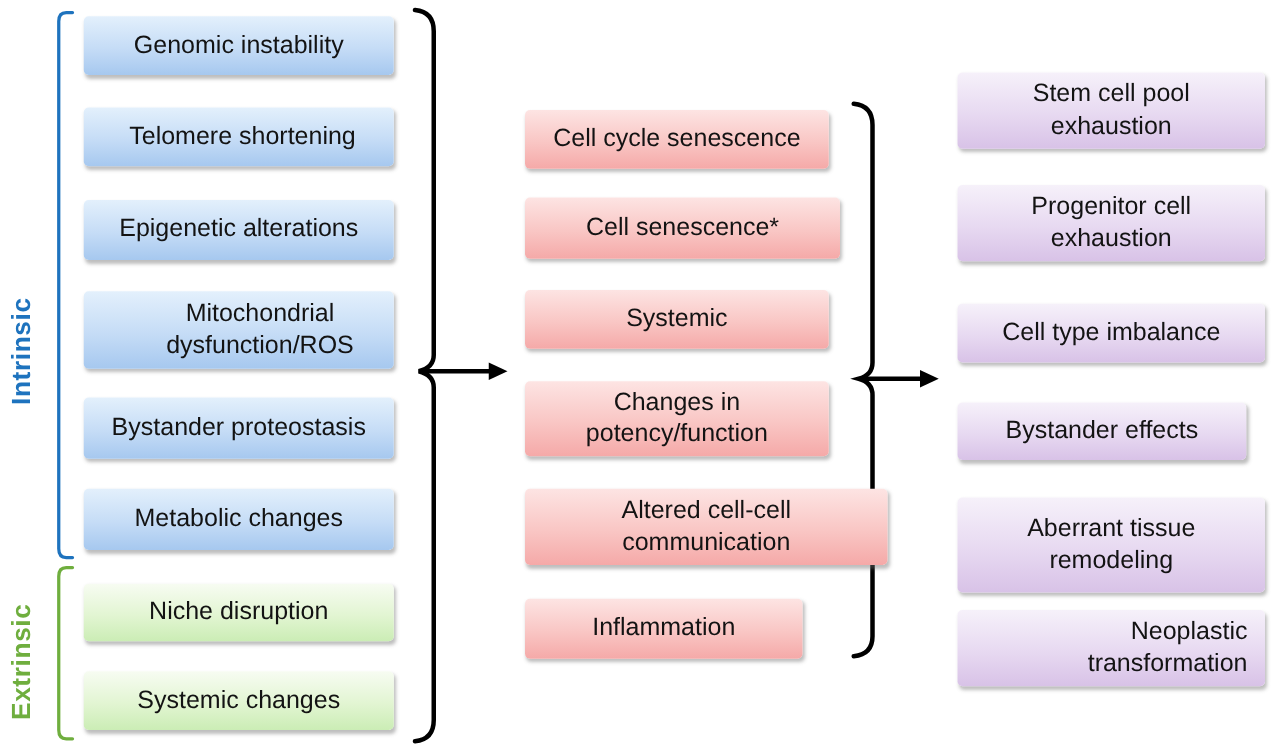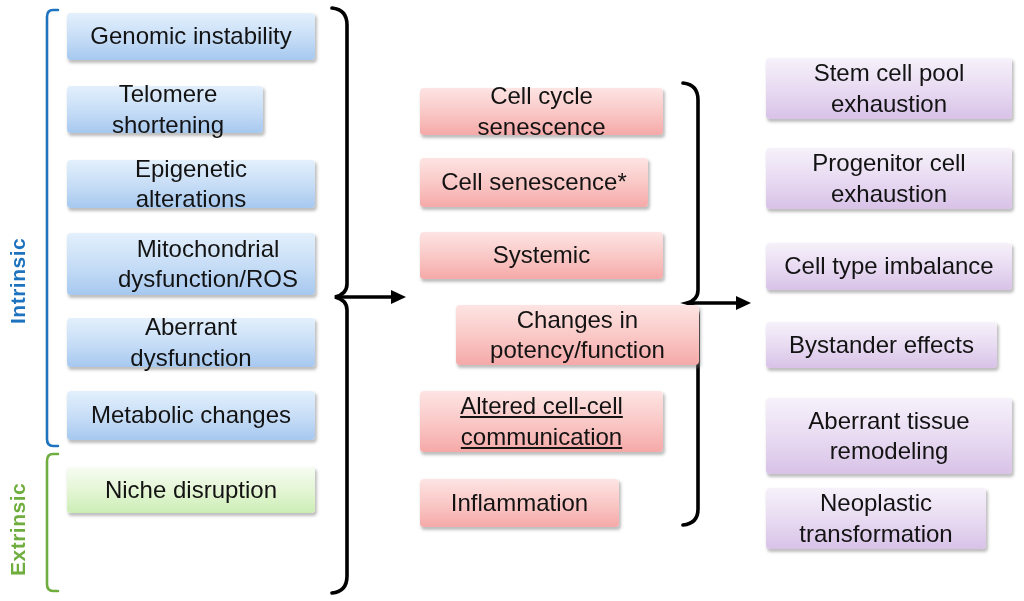--- a/index.html
+++ b/index.html
@@ -2,21 +2,21 @@
 <html><head>
 <meta charset="utf-8">
 <style>
   html,body { margin:0; padding:0; background:#ffffff; }
   .canvas {
     position:relative; width:1024px; height:601px; background:#ffffff;
     font-family:"Liberation Sans", sans-serif; overflow:hidden;
   }
   .box {
     position:absolute; display:flex; align-items:center; justify-content:center;
-    text-align:center; font-size:24px; line-height:1.26; color:#131313;
+    text-align:center; font-size:20px; line-height:1.26; color:#131313;
     border-radius:4px; padding:0 14px; box-sizing:border-box;
     box-shadow:1.5px 2.5px 3px rgba(110,110,110,0.45);
   }
   .box-blue   { background:linear-gradient(180deg,#e3f0fc 0%,#c5dcf6 55%,#a6c8ef 100%); }
   .box-green  { background:linear-gradient(180deg,#f7fcf2 0%,#e2f5d2 55%,#cbedb5 100%); }
   .box-pink   { background:linear-gradient(180deg,#fde4e3 0%,#f9c6c4 55%,#f5a9a8 100%); }
   .box-purple { background:linear-gradient(180deg,#f6f1fa 0%,#e7d9f1 55%,#d8c2e7 100%); }
 
   .v-label {
     position:absolute; writing-mode:vertical-rl; transform:rotate(180deg);
@@ -50,35 +50,36 @@
 
     <path d="M683,83 Q698,84.5 698,100 L698,290 Q698,300 687,303 Q698,306 698,316 L698,509 Q698,523.5 683,525" fill="none" stroke="#000000" stroke-width="3.6" stroke-linecap="round"></path>
 
     <g>
       <line x1="690" y1="303" x2="737" y2="303" stroke="#000000" stroke-width="3.6"></line>
       <polygon points="736,296 751,303 736,310" fill="#000000"></polygon>
     </g>
   </svg>
 
   <div class="box box-blue" style="left:67px; top:13px;  width:248px; height:47px;">Genomic instability</div>
-  <div class="box box-blue" style="left:67px; top:86px;  width:196px; height:47px;padding-left:20px;">Telomere shortening</div>
+  <div class="box box-blue" style="left:67px; top:86px;  width:248px; height:47px;padding-left:20px;">Telomere shortening</div>
   <div class="box box-blue" style="left:67px; top:160px; width:248px; height:48px;">Epigenetic alterations</div>
   <div class="box box-blue" style="left:67px; top:233px; width:248px; height:62px;padding-left:48px;">Mitochondrial dysfunction/ROS</div>
-  <div class="box box-blue" style="left:67px; top:318px; width:248px; height:49px;">Aberrant dysfunction</div>
+  <div class="box box-blue" style="left:67px; top:318px; width:248px; height:49px;">Bystander proteostasis</div>
   <div class="box box-blue" style="left:67px; top:391px; width:248px; height:49px;">Metabolic changes</div>
 
   <div class="box box-green" style="left:67px; top:467px; width:248px; height:46px;">Niche disruption</div>
+  <div class="box box-green" style="left:67px; top:537px; width:248px; height:47px;">Systemic changes</div>
 
   <div class="box box-pink" style="left:420px; top:88px;  width:243px; height:47px;">Cell cycle senescence</div>
-  <div class="box box-pink" style="left:420px; top:158px; width:228px; height:49px;">Cell senescence*</div>
+  <div class="box box-pink" style="left:420px; top:158px; width:252px; height:49px;">Cell senescence*</div>
   <div class="box box-pink" style="left:420px; top:232px; width:243px; height:47px;">Systemic</div>
-  <div class="box box-pink" style="left:420px; top:305px; width:243px; height:60px;margin-left:36px;">Changes in potency/function</div>
-  <div class="box box-pink" style="left:420px; top:391px; width:243px; height:61px;text-decoration:underline;">Altered cell-cell communication</div>
-  <div class="box box-pink" style="left:420px; top:479px; width:199px; height:48px;text-align:right;">Inflammation</div>
+  <div class="box box-pink" style="left:420px; top:305px; width:243px; height:60px;">Changes in potency/function</div>
+  <div class="box box-pink" style="left:420px; top:391px; width:290px; height:61px;">Altered cell-cell communication</div>
+  <div class="box box-pink" style="left:420px; top:479px; width:222px; height:48px;text-align:right;">Inflammation</div>
 
   <div class="box box-purple" style="left:766px; top:58px;  width:246px; height:61px;">Stem cell pool exhaustion</div>
   <div class="box box-purple" style="left:766px; top:148px; width:246px; height:61px;">Progenitor cell exhaustion</div>
   <div class="box box-purple" style="left:766px; top:243px; width:246px; height:47px;">Cell type imbalance</div>
   <div class="box box-purple" style="left:766px; top:322px; width:231px; height:46px;">Bystander effects</div>
   <div class="box box-purple" style="left:766px; top:398px; width:246px; height:76px;">Aberrant tissue remodeling</div>
-  <div class="box box-purple" style="left:766px; top:488px; width:220px; height:61px;">Neoplastic transformation</div>
+  <div class="box box-purple" style="left:766px; top:488px; width:246px; height:61px;text-align:right;">Neoplastic transformation</div>
 
 </div>
 
 </body></html>

